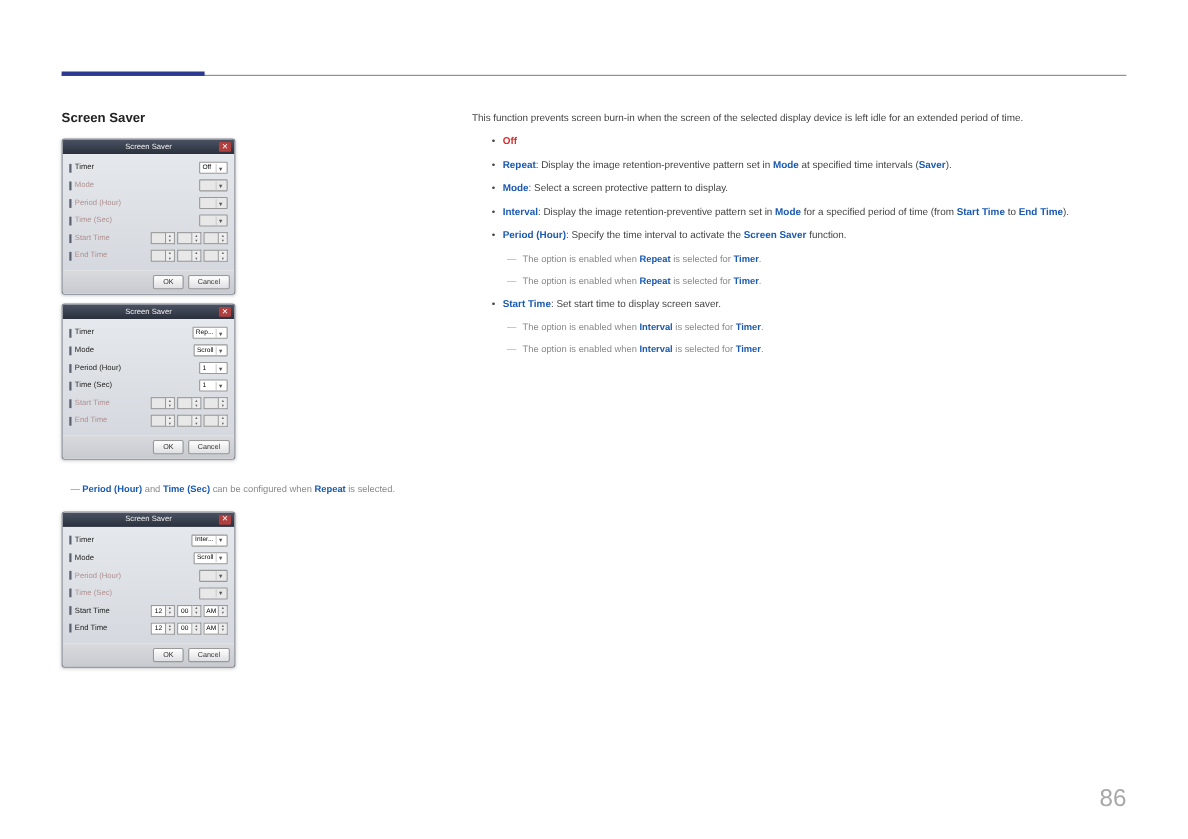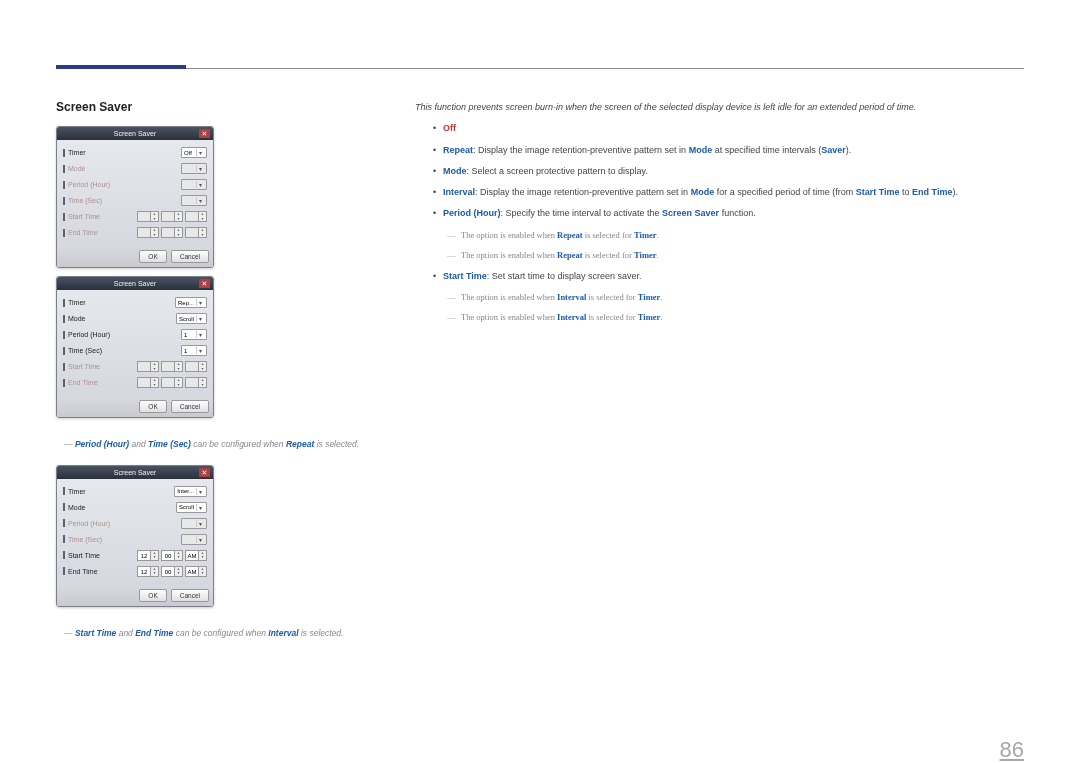--- a/index.html
+++ b/index.html
@@ -25,21 +25,21 @@
   width: 130px;
   height: 4px;
   background: #2b3a8f;
 }
 .page {
   position: absolute;
   top: 100px;
   left: 56px;
   right: 56px;
   display: flex;
-  gap: 24px;
+  gap: 38px;
 }
 .left-col { width: 335px; }
 .right-col { flex: 1; font-size: 9px; color: #444; line-height: 1.7; }
 .section-title {
   font-size: 12px;
   font-weight: bold;
   color: #222;
   margin-bottom: 12px;
 }
 .dialog {
@@ -164,60 +164,57 @@
   border-radius: 2px;
   font-size: 6.5px;
   padding: 2px 8px;
   color: #333;
 }
 .note {
   font-size: 8.5px;
   color: #888;
   margin: 20px 0 14px 8px;
   line-height: 1.5;
-  font-style: italic;
 }
 .note .term { color: #1a5ab0; font-weight: bold; }
-.right-col p { margin-bottom: 6px; font-style: italic; }
+.right-col p { margin-bottom: 6px; }
 .right-col .term { color: #1a5ab0; font-weight: bold; }
 .right-col .term-red { color: #d03030; font-weight: bold; }
 .bullet-list-outer { margin-left: 18px; }
 .bullet-item {
   position: relative;
   padding-left: 10px;
   margin-bottom: 6px;
 }
 .bullet-item::before {
   content: "•";
   position: absolute;
   left: 0;
   color: #444;
 }
 .sub-note {
   font-size: 8.5px;
   color: #888;
   margin: 3px 0 6px 28px;
   position: relative;
-  font-family: Liberation Serif, serif;
 }
 .sub-note .term { color: #1a5ab0; font-weight: bold; }
 .sub-note::before {
   content: "―";
   position: absolute;
   left: -14px;
   color: #aaa;
 }
 .page-num {
   position: absolute;
-  bottom: 0;
+  bottom: 24px;
   right: 56px;
   font-size: 22px;
   color: #a8a8a8;
   font-weight: 300;
-  text-decoration: underline;
 }
 </style>
 </head>
 <body>
 
 <div class="header-line"></div>
 <div class="header-accent"></div>
 
 <div class="page">
   <div class="left-col">
@@ -484,21 +481,20 @@
                   </span>
                 </span>
               </span>
             </div>
           </div>
     <div class="dlg-footer">
       <span class="dlg-btn">OK</span>
       <span class="dlg-btn">Cancel</span>
     </div>
   </div>
-        <div class="note">― <span class="term">Start Time</span> and <span class="term">End Time</span> can be configured when <span class="term">Interval</span> is selected.</div>
       </div>
   </div>
   <div class="right-col">
       <p>This function prevents screen burn-in when the screen of the selected display device is left idle for an extended period of time.</p>
       <div class="bullet-list-outer">
         <div class="bullet-item"><span class="term-red">Off</span></div>
         <div class="bullet-item"><span class="term">Repeat</span>: Display the image retention-preventive pattern set in <span class="term">Mode</span> at specified time intervals (<span class="term">Saver</span>).</div>
         <div class="bullet-item"><span class="term">Mode</span>: Select a screen protective pattern to display.</div>
         <div class="bullet-item"><span class="term">Interval</span>: Display the image retention-preventive pattern set in <span class="term">Mode</span> for a specified period of time (from <span class="term">Start Time</span> to <span class="term">End Time</span>).</div>
         <div class="bullet-item"><span class="term">Period (Hour)</span>: Specify the time interval to activate the <span class="term">Screen Saver</span> function.</div>

